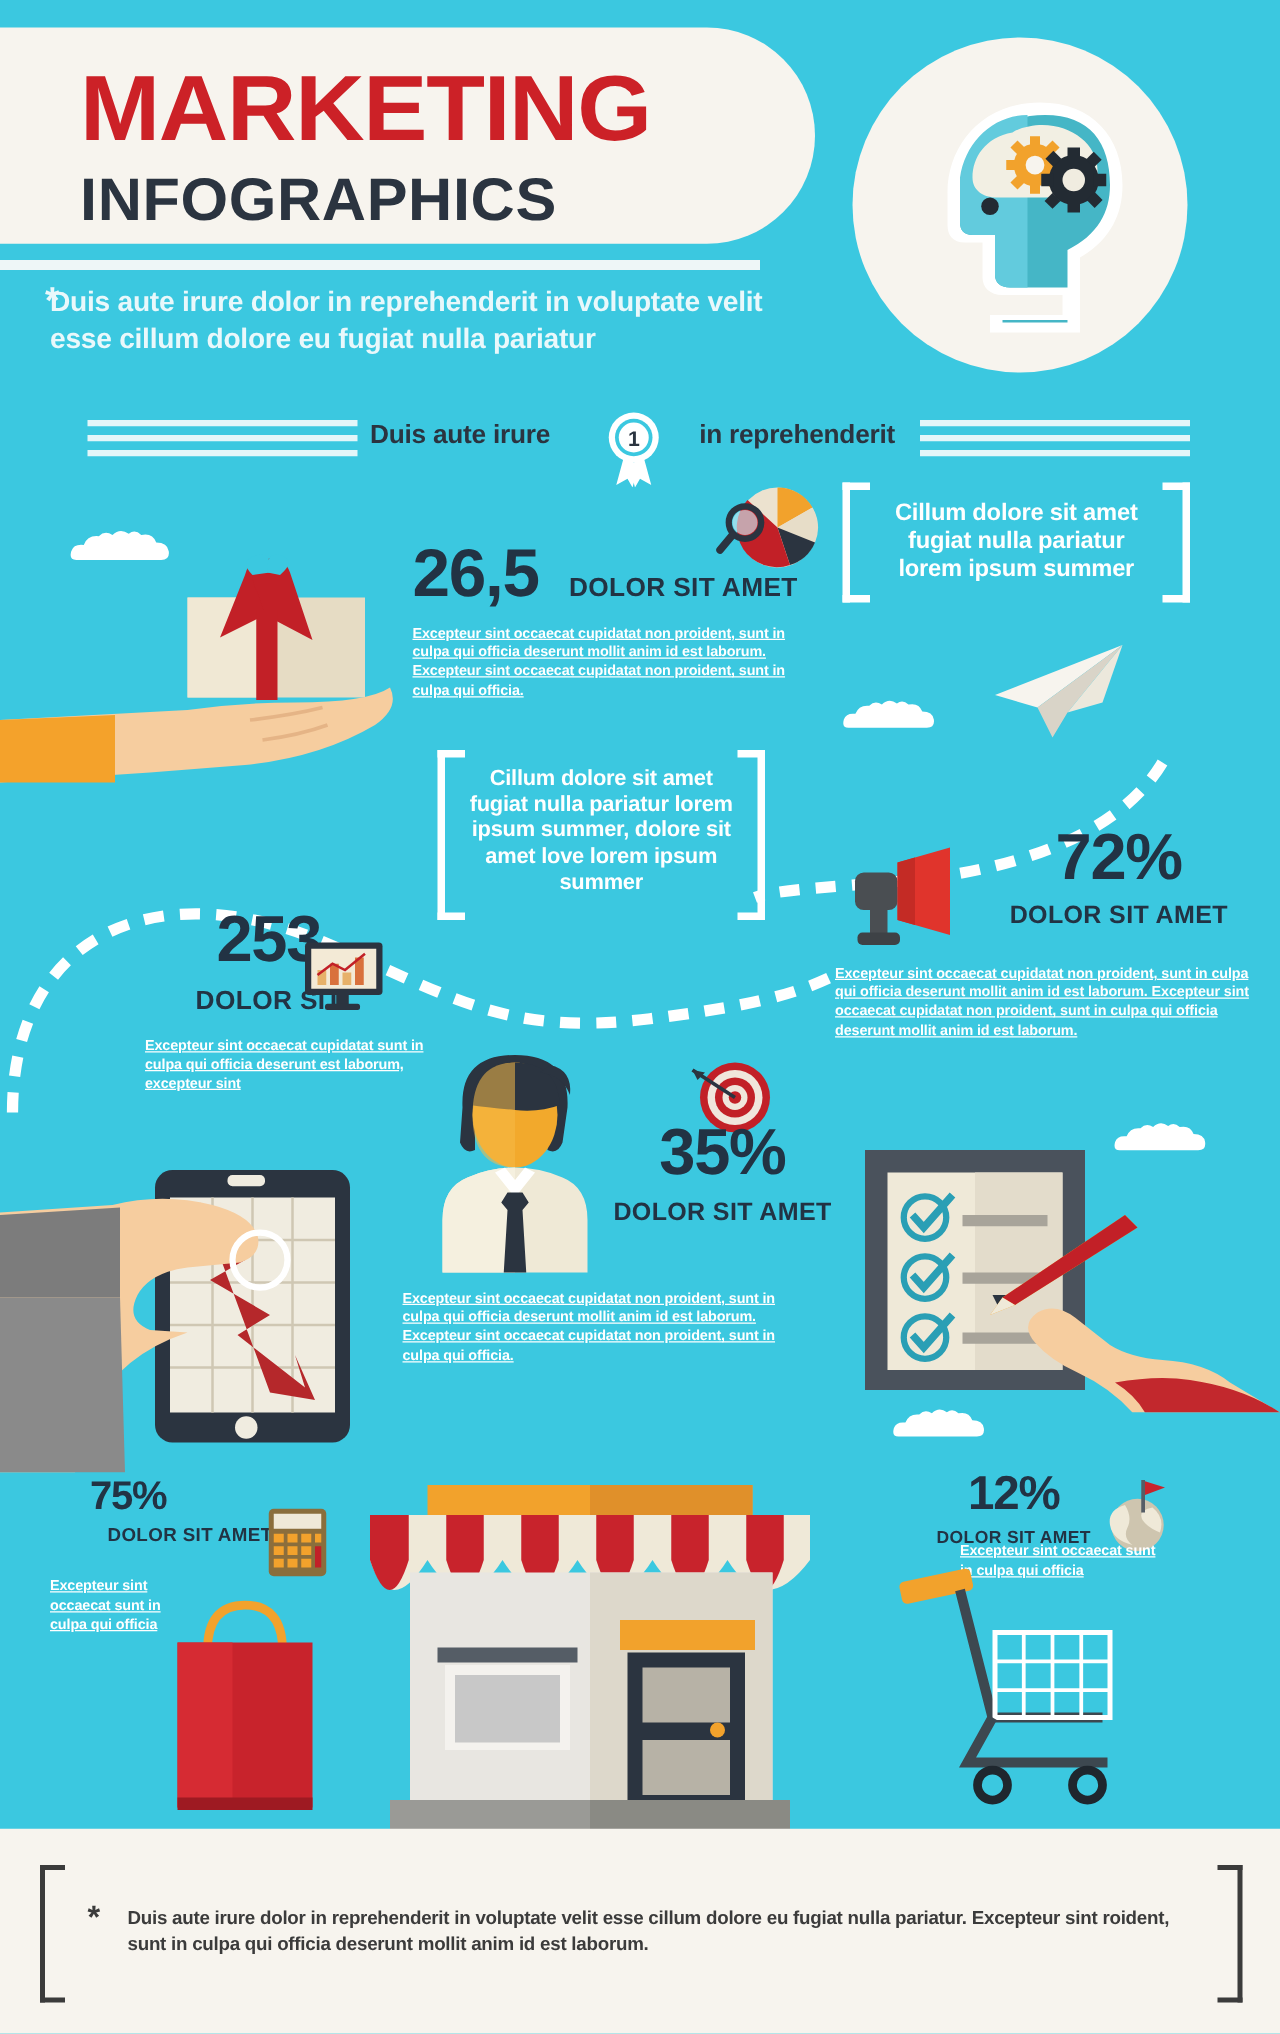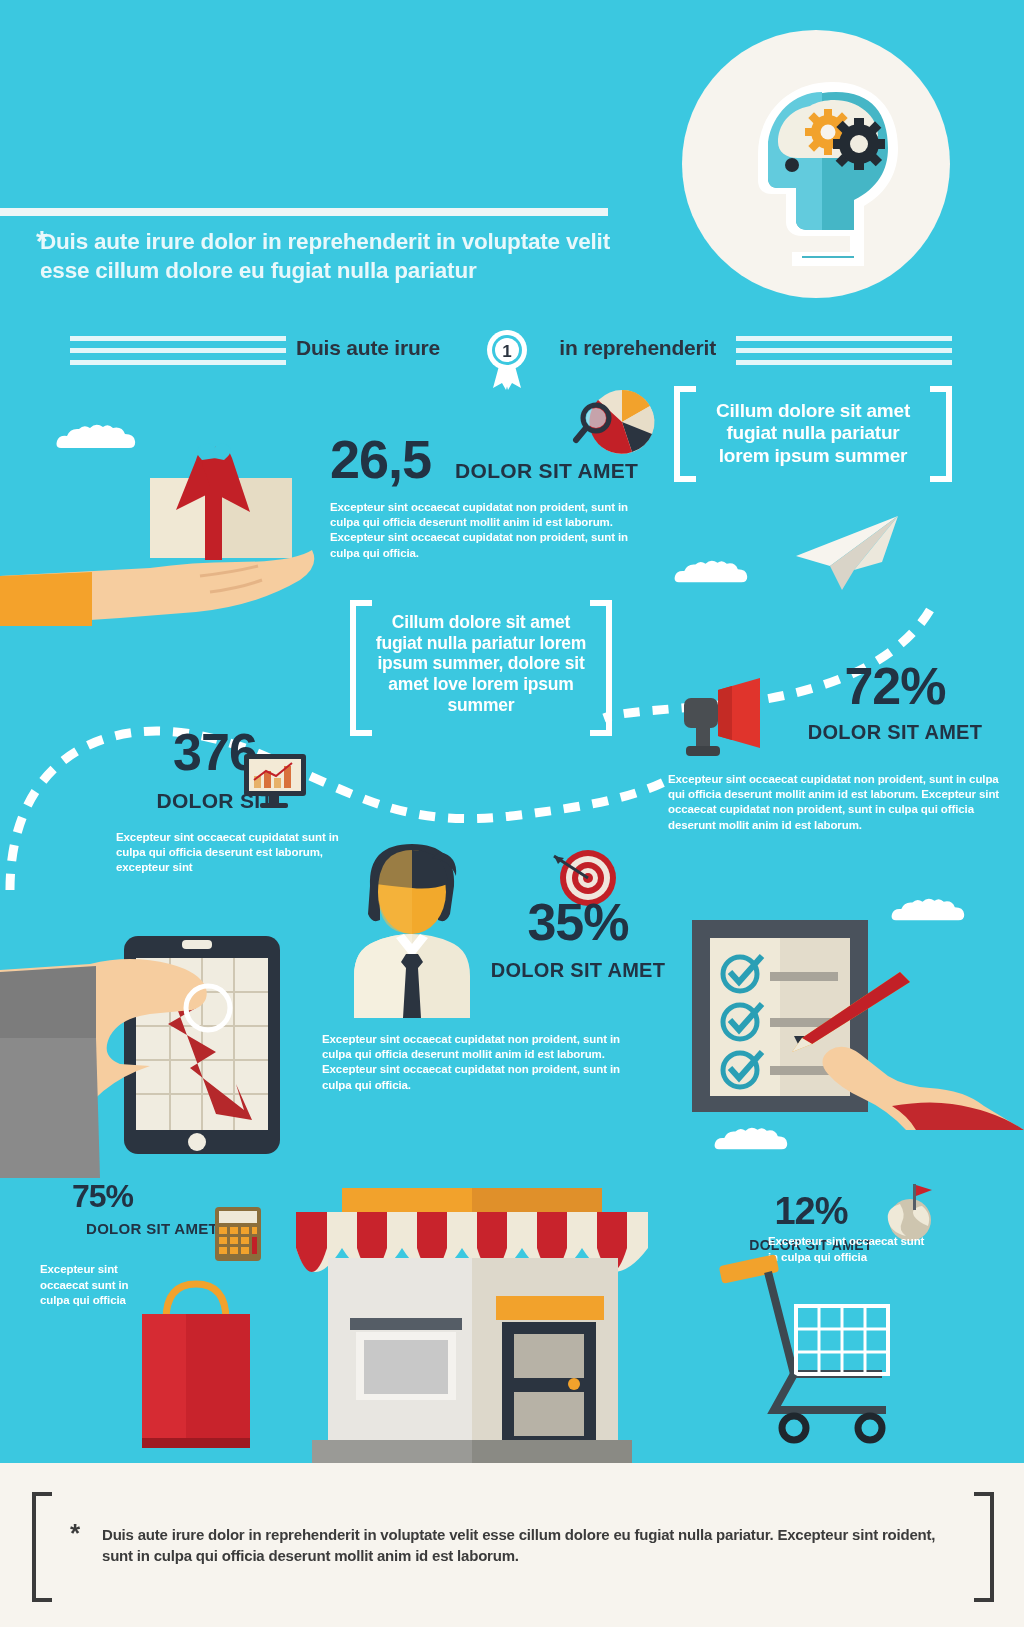--- a/index.html
+++ b/index.html
@@ -18,20 +18,21 @@
 
   
   .abs { position:absolute; }
   .bodytext {
     font-family:"Liberation Sans", sans-serif;
     font-size:11.5px;
     line-height:1.32;
     font-weight:bold;
     color:#ffffff;
     letter-spacing:-0.1px;
+    text-decoration:underline;
   }
   .statnum {
     font-family:"Liberation Sans", sans-serif;
     font-weight:bold;
     color:#223344;
     letter-spacing:-1px;
     line-height:1;
   }
   .statlabel {
     font-family:"Liberation Sans", sans-serif;
@@ -144,20 +145,24 @@
   }
 
   
   .cloud { position:absolute; }
 </style>
 </head>
 <body>
 
 <div id="poster">
 
+  <div class="abs" id="header-plate">
+    <div id="title-main">MARKETING</div>
+    <div id="title-sub">INFOGRAPHICS</div>
+  </div>
   <div class="abs" id="title-rule"></div>
 
   <div class="abs" id="lede-star">*</div>
   <div class="abs" id="lede">Duis aute irure dolor in reprehenderit in voluptate velit esse cillum dolore eu fugiat nulla pariatur</div>
 
   <div class="abs" id="brain-badge">
     <svg width="268" height="268" viewBox="0 0 268 268">
       <path d="M150 52 C104 52 76 86 76 124 L76 150 C76 158 80 164 90 164 L104 164 L104 192 C104 200 110 206 120 206 L168 206 L168 222 L110 222 L110 236 L182 236 L182 176 C206 162 216 142 216 118 C216 80 192 52 150 52 Z" fill="#ffffff"></path>
       <path d="M154 62 C112 62 86 92 86 126 L86 148 C86 154 89 158 96 158 L114 158 L114 190 C114 196 118 200 126 200 L172 200 L172 226 L120 226 L120 228 L172 228 L172 170 C196 158 206 140 206 118 C206 84 190 62 154 62 Z" fill="#45b6c6"></path>
       <path d="M140 62 C112 62 90 84 86 112 L86 148 C86 154 89 158 96 158 L114 158 L114 190 C114 196 118 200 126 200 L140 200 L140 62 Z" fill="#62cbdd"></path>
@@ -296,21 +301,21 @@
     <rect x="20" y="50" width="14" height="24" fill="#4a4e52"></rect>
     <rect x="10" y="70" width="34" height="10" rx="4" fill="#3e4246"></rect>
   </svg>
   <div class="abs" style="left:790px; top:660px; width:210px;">
     <div class="statnum" style="font-size:52px; text-align:center;">72%</div>
     <div class="statlabel" style="font-size:20px; margin-top:10px; text-align:center;">DOLOR SIT AMET</div>
   </div>
   <div class="bodytext abs" style="left:668px; top:772px; width:340px;">Excepteur sint occaecat cupidatat non proident, sunt in culpa qui officia deserunt mollit anim id est laborum. Excepteur sint occaecat cupidatat non proident, sunt in culpa qui officia deserunt mollit anim id est laborum.</div>
 
   <div class="abs" style="left:100px; top:726px; width:230px;">
-    <div class="statnum" style="font-size:52px; text-align:center;">376</div>
+    <div class="statnum" style="font-size:52px; text-align:center;">253</div>
     <div class="statlabel" style="font-size:21px; margin-top:12px; text-align:center;">DOLOR SIT</div>
   </div>
   <svg class="abs" style="left:242px; top:752px;" width="66" height="58" viewBox="0 0 66 58">
     <rect x="2" y="2" width="62" height="42" rx="3" fill="#2b3440"></rect>
     <rect x="7" y="7" width="52" height="32" fill="#f3ead6"></rect>
     <rect x="12" y="24" width="7" height="12" fill="#e7b169"></rect>
     <rect x="22" y="19" width="7" height="17" fill="#d9713c"></rect>
     <rect x="32" y="26" width="7" height="10" fill="#e7b169"></rect>
     <rect x="42" y="14" width="7" height="22" fill="#d9713c"></rect>
     <path d="M12 28 L24 19 L34 24 L50 11" stroke="#c22027" stroke-width="2" fill="none"></path>
@@ -439,21 +444,21 @@
     <rect x="92" y="200" width="84" height="54" fill="#c8c8c8"></rect>
     <rect x="224" y="156" width="108" height="24" fill="#f2a22c"></rect>
     <rect x="230" y="182" width="94" height="118" fill="#2b3440"></rect>
     <rect x="242" y="194" width="70" height="44" fill="#b7b2a6"></rect>
     <rect x="242" y="252" width="70" height="44" fill="#b7b2a6"></rect>
     <circle cx="302" cy="244" r="6" fill="#f2a22c"></circle>
     <rect x="40" y="300" width="320" height="24" fill="#9a9a96"></rect>
     <rect x="200" y="300" width="160" height="24" fill="#8a8a84"></rect>
   </svg>
 
-  <div class="abs" style="left:738px; top:1176px; width:146px;margin-top:16px;">
+  <div class="abs" style="left:738px; top:1176px; width:146px;">
     <div class="statnum" style="font-size:38px; text-align:center;">12%</div>
     <div class="statlabel" style="font-size:14px; margin-top:8px; text-align:center;">DOLOR SIT AMET</div>
   </div>
   <svg class="abs" style="left:882px; top:1178px;" width="56" height="64" viewBox="0 0 56 64">
     <circle cx="28" cy="42" r="21" fill="#cec5af"></circle>
     <path d="M18 26 q6 10 2 18 q-4 8 4 14 q-16 -4 -18 -16 q-2 -12 12 -16 Z" fill="#efe9d8"></path>
     <path d="M40 28 q10 8 6 20 q-10 -4 -14 -10 q-4 -8 8 -10 Z" fill="#efe9d8"></path>
     <rect x="31" y="6" width="3" height="26" fill="#555d66"></rect>
     <path d="M34 7 L50 12 L34 18 Z" fill="#c8232c"></path>
   </svg>

